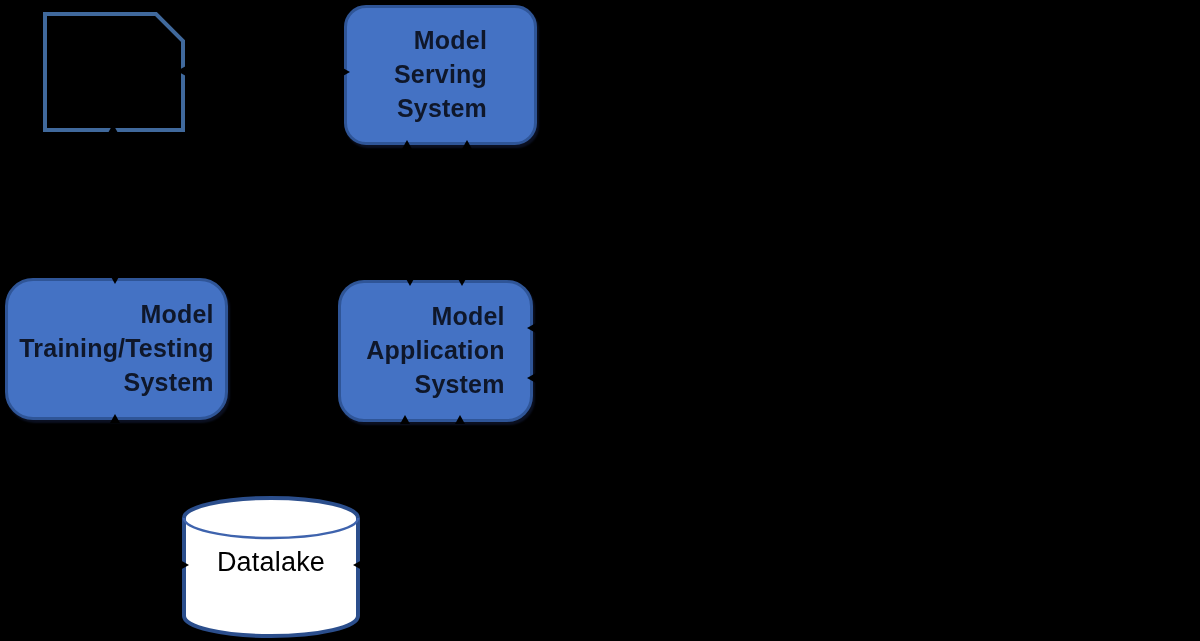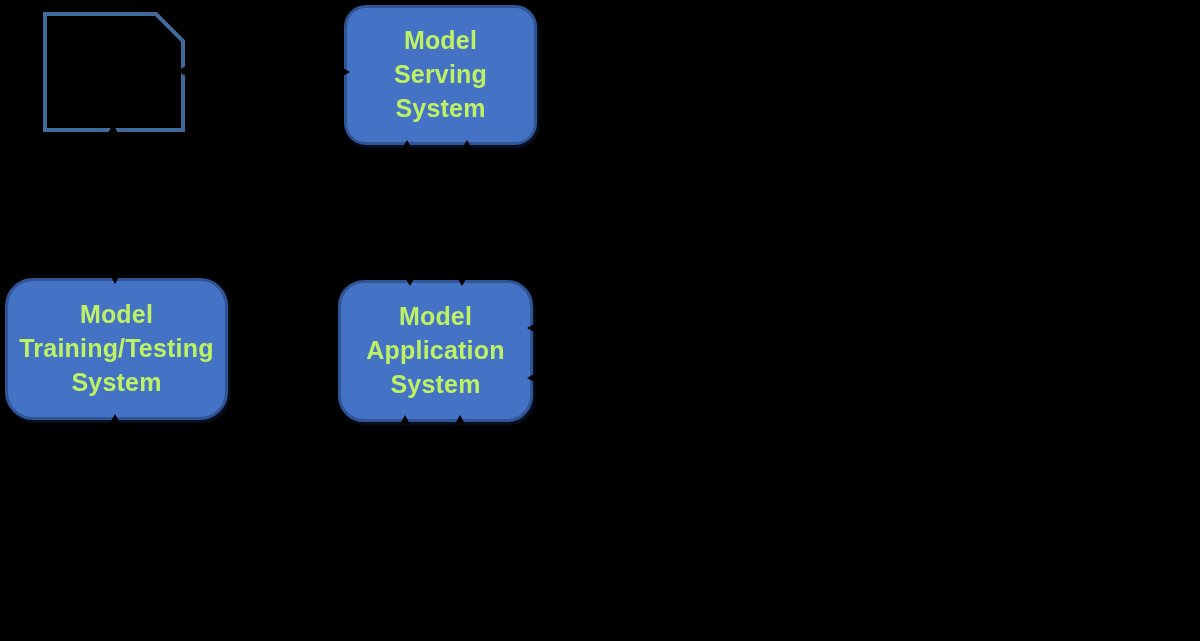--- a/index.html
+++ b/index.html
@@ -24,25 +24,25 @@
     position: absolute;
     background: #4472C4;
     border: 3px solid #2F5597;
     box-sizing: border-box;
     display: flex;
     align-items: center;
     justify-content: center;
     box-shadow: 2px 3px 2px rgba(20,30,60,0.55);
   }
   .node-label {
-    color: #bef264;
+    color: #0f172a;
     font-size: 25px;
     font-weight: 600;
     line-height: 1.35;
-    text-align: center;
+    text-align: right;
     white-space: pre-line;
     letter-spacing: 0.2px;
   }
   .node-serving     { left: 344px; top: 5px;   width: 193px; height: 140px; border-radius: 22px; }
   .node-training    { left: 5px;   top: 278px; width: 223px; height: 142px; border-radius: 28px; }
   .node-application { left: 338px; top: 280px; width: 195px; height: 142px; border-radius: 26px; }
   .node-business    { left: 657px; top: 280px; width: 198px; height: 142px; border-radius: 26px; }
 
   .card-shape-wrap {
     position: absolute;
@@ -88,20 +88,27 @@
 System</div>
   </div>
 
   <div class="node node-application">
     <div class="node-label">Model
 Application
 System</div>
   </div>
 
 
+  <div class="datalake-wrap">
+    <svg width="182" height="144" viewBox="0 0 182 144">
+      <path d="M 4 23 L 4 121 A 87 20 0 0 0 178 121 L 178 23 A 87 20 0 0 0 4 23 Z" fill="#FFFFFF" stroke="#2B4E8C" stroke-width="4"></path>
+      <path d="M 4 23 A 87 20 0 0 0 178 23" fill="none" stroke="#3E63AD" stroke-width="2.5"></path>
+    </svg>
+    <div class="datalake-label">Datalake</div>
+  </div>
 
   <svg class="overlay-svg">
     <g fill="#000000">
       <polygon points="177,71 186,66 186,76"></polygon>
       <polygon points="113,124 108,133 118,133"></polygon>
       <polygon points="350,72 341,67 341,77"></polygon>
       <polygon points="407,140 402,149 412,149"></polygon>
       <polygon points="467,140 462,149 472,149"></polygon>
       <polygon points="115,284 110,275 120,275"></polygon>
       <polygon points="115,414 110,423 120,423"></polygon>

